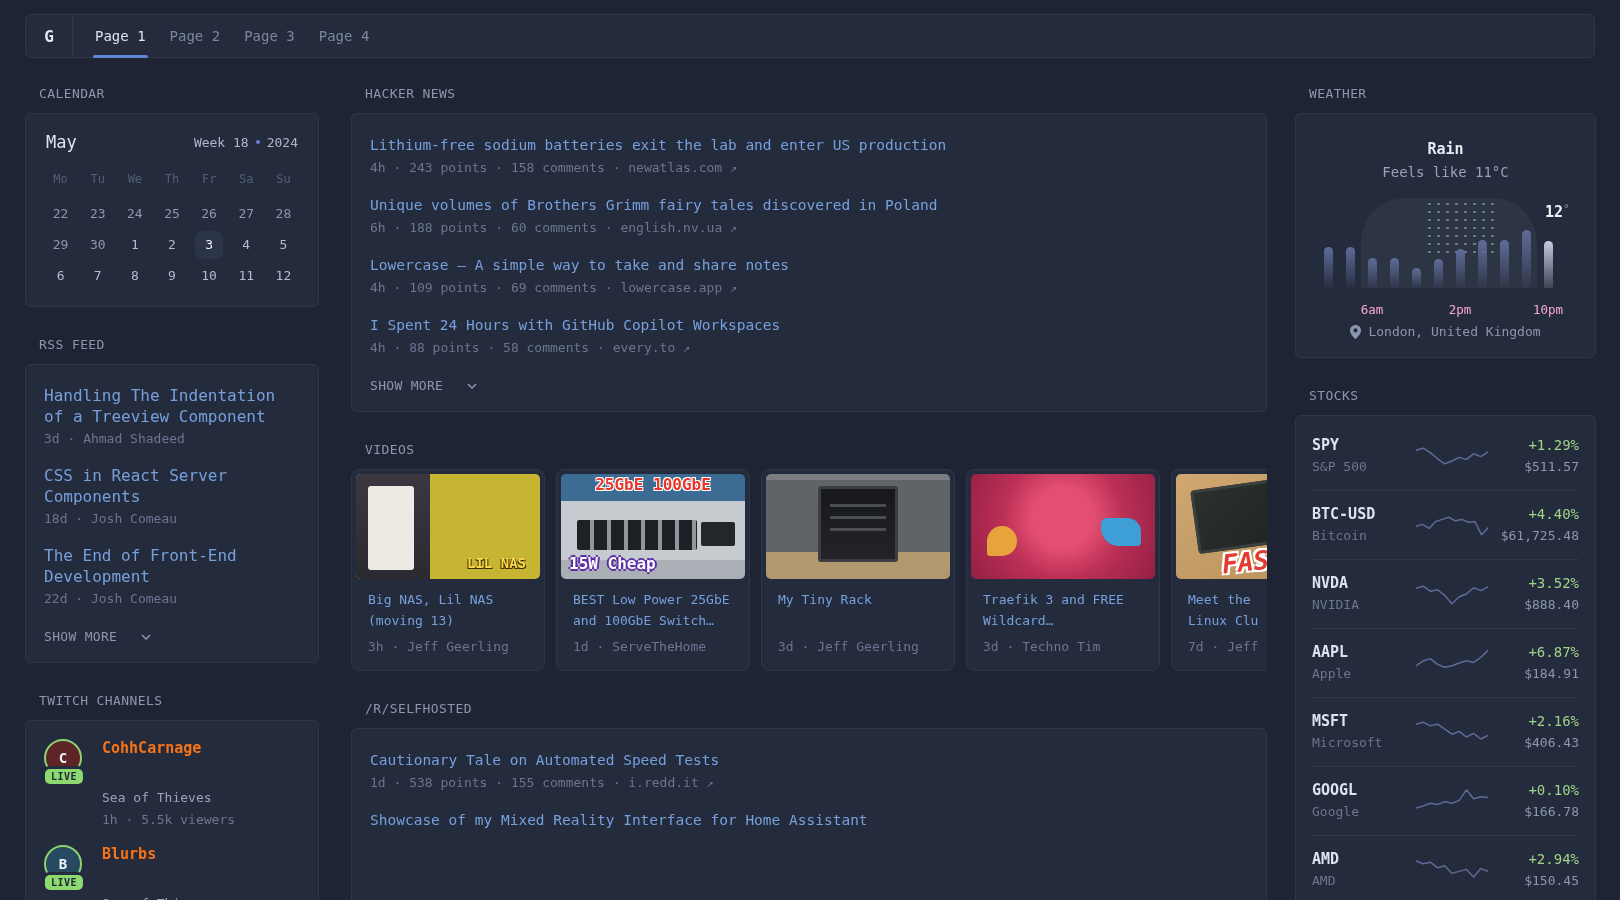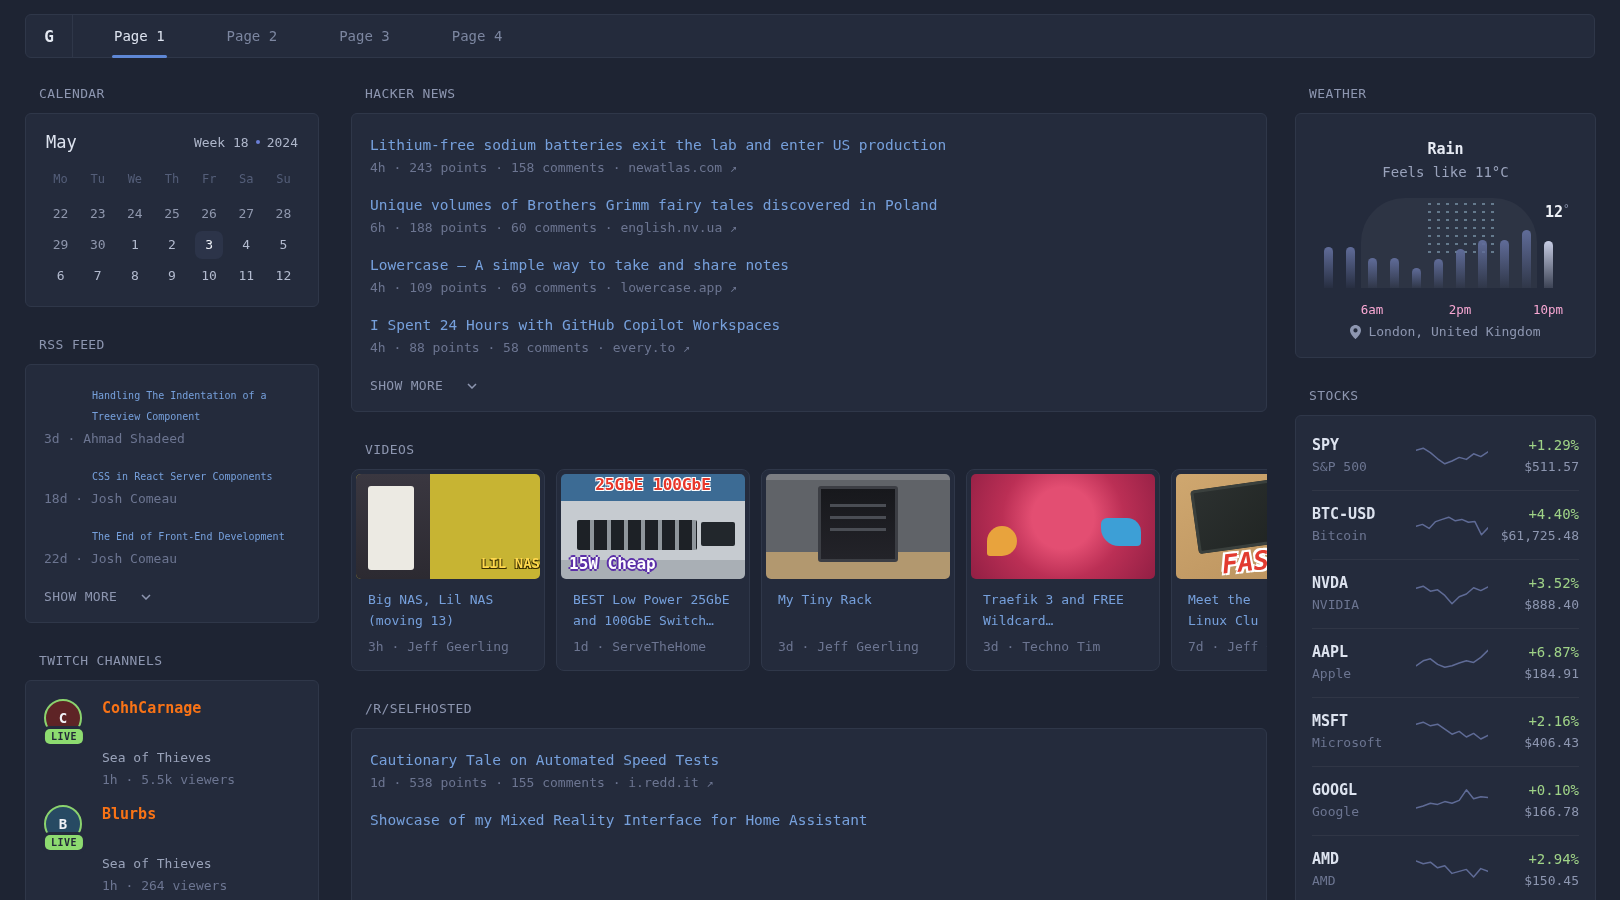--- a/index.html
+++ b/index.html
@@ -11,21 +11,21 @@
   a{text-decoration:none;cursor:pointer;}
   .card{background:#242b3c;border:1px solid #2f3749;border-radius:6px;}
 
   
   .topnav{margin:14px 25px 0;height:42px;display:flex;align-items:stretch;
     background:#242b3c;border:1px solid #2f3749;border-radius:6px;}
   .logo{width:46px;display:flex;align-items:center;justify-content:center;
     font-size:16px;font-weight:bold;color:#e4e9f2;}
   .nav-sep{width:1px;background:#2f3749;}
   .tabs{display:flex;align-items:stretch;margin-left:10px;}
-  .tab{position:relative;display:flex;align-items:center;margin:0 25px;padding:0 6px;
+  .tab{position:relative;display:flex;align-items:center;margin:0 6px;padding:0 6px;
     font-size:14px;color:#7c86a0;}
   .tab.active{color:#dde3ef;}
   .tab.active::after{content:"";position:absolute;left:4px;right:4px;bottom:-1px;height:3px;
     border-radius:3px;background:#5e87d5;}
 
   
   .columns{display:flex;padding:0 25px;margin-top:28px;}
   .col-left{width:294px;margin-right:32px;flex:none;}
   .col-mid{width:916px;margin-right:28px;flex:none;}
   .col-right{width:301px;flex:none;}
@@ -45,21 +45,21 @@
   .cal-grid.days{margin-top:14px;row-gap:3px;}
   .cal-cell{width:28px;height:28px;line-height:28px;text-align:center;font-size:13px;
     color:#b3bbcf;border-radius:7px;}
   .cal-cell.dim{color:#8f97ad;}
   .cal-cell.sel{background:#2c3449;color:#eef1f7;}
 
   
   .feed-card{padding:20px 18px 18px;}
   .feed-item + .feed-item{margin-top:16px;}
   .feed-title{font-size:14.5px;line-height:22px;color:#76a0dc;display:inline-block;}
-  .feed-title.sm{font-size:10px;line-height:21px;margin-left:48px;}
+  .feed-title.sm{font-size:16px;line-height:21px;}
   .feed-meta{font-size:13px;line-height:20px;color:#6c7591;margin-top:2px;}
   .domain-link{color:#6c7591;}
   .arr{font-size:12px;color:#6c7591;}
   .show-more{display:flex;align-items:center;gap:24px;margin-top:20px;padding:0;
     background:none;border:none;color:#8d96b0;font-size:13px;letter-spacing:.3px;
     font-family:inherit;cursor:pointer;}
   .sh-card{min-height:150px;}
 
   
   .tw-card{padding:16px 18px;}
@@ -81,21 +81,21 @@
   .videos-row{display:flex;gap:11px;overflow:hidden;}
   .video-card{width:194px;flex:none;background:#242b3c;border:1px solid #2f3749;
     border-radius:8px;padding:4px;box-sizing:border-box;}
   .thumb{position:relative;height:105px;border-radius:5px;overflow:hidden;}
   .deco{position:absolute;}
   .thumb .txt-a,.thumb .txt-b{position:absolute;white-space:nowrap;}
   .thumb span:empty{display:none;}
   .t1{background:#c7b433;}
   .t1 .deco-a{left:0;top:0;width:40%;height:100%;background:linear-gradient(180deg,#3a3740,#2c2a31);}
   .t1 .deco-b{left:12px;top:12px;width:46px;height:84px;background:#eceae3;border-radius:3px;}
-  .t1 .txt-a{right:0;bottom:8px;color:#ffd84d;font-weight:bold;font-size:14px;
+  .t1 .txt-a{right:14px;bottom:8px;color:#ffd84d;font-weight:bold;font-size:14px;
     text-shadow:1px 1px 0 #3a2f00,-1px 1px 0 #3a2f00;}
   .t2{background:linear-gradient(180deg,#3c6b94 0 26%,#c6cbd0 26% 82%,#a9afb5 82%);}
   .t2 .deco-a{left:16px;top:46px;width:120px;height:30px;border-radius:2px;
     background:repeating-linear-gradient(90deg,#1d2126 0 13px,#8f969c 13px 17px);}
   .t2 .deco-b{right:10px;top:48px;width:34px;height:24px;background:#22272c;border-radius:2px;}
   .t2 .txt-a{left:50%;top:1px;transform:translateX(-50%);color:#e8372a;font-weight:bold;font-size:16px;
     text-shadow:-1px -1px 0 #fff,1px -1px 0 #fff,-1px 1px 0 #fff,1px 1px 0 #fff;}
   .t2 .txt-b{left:8px;bottom:6px;color:#fff;font-weight:bold;font-size:16px;
     text-shadow:-2px 0 0 #5b2fa8,2px 0 0 #5b2fa8,0 -2px 0 #5b2fa8,0 2px 0 #5b2fa8;}
   .t3{background:linear-gradient(180deg,#7b7d82 0 6%,#606368 6% 74%,#b2986f 74%);}

